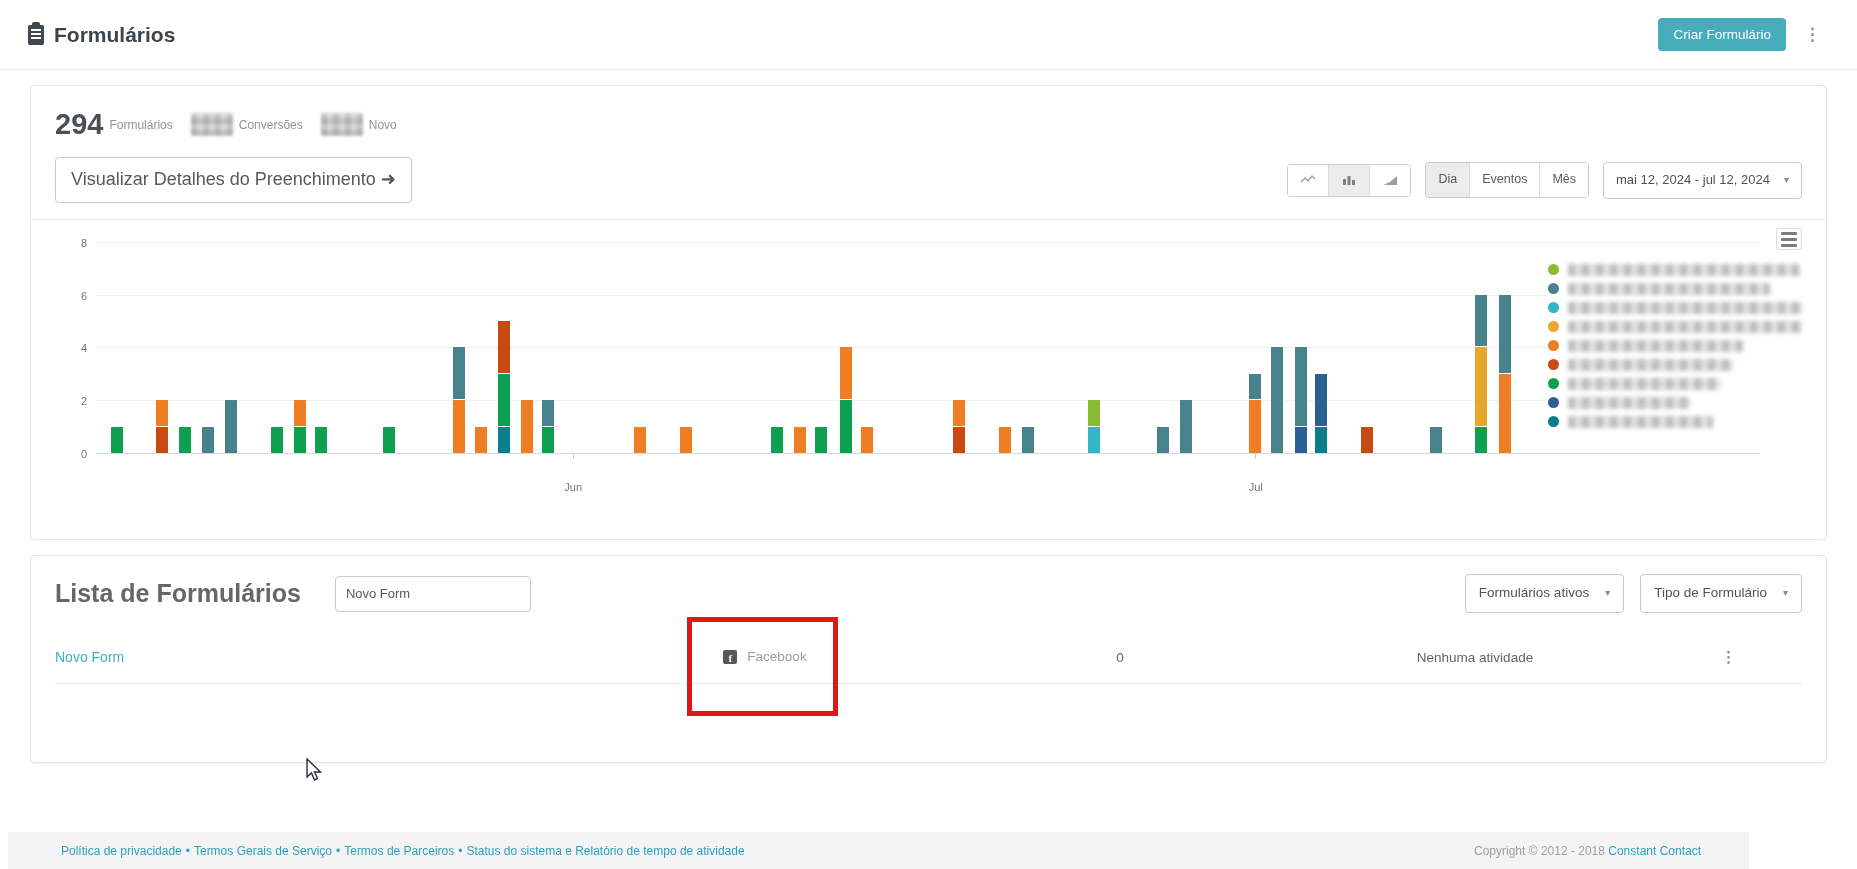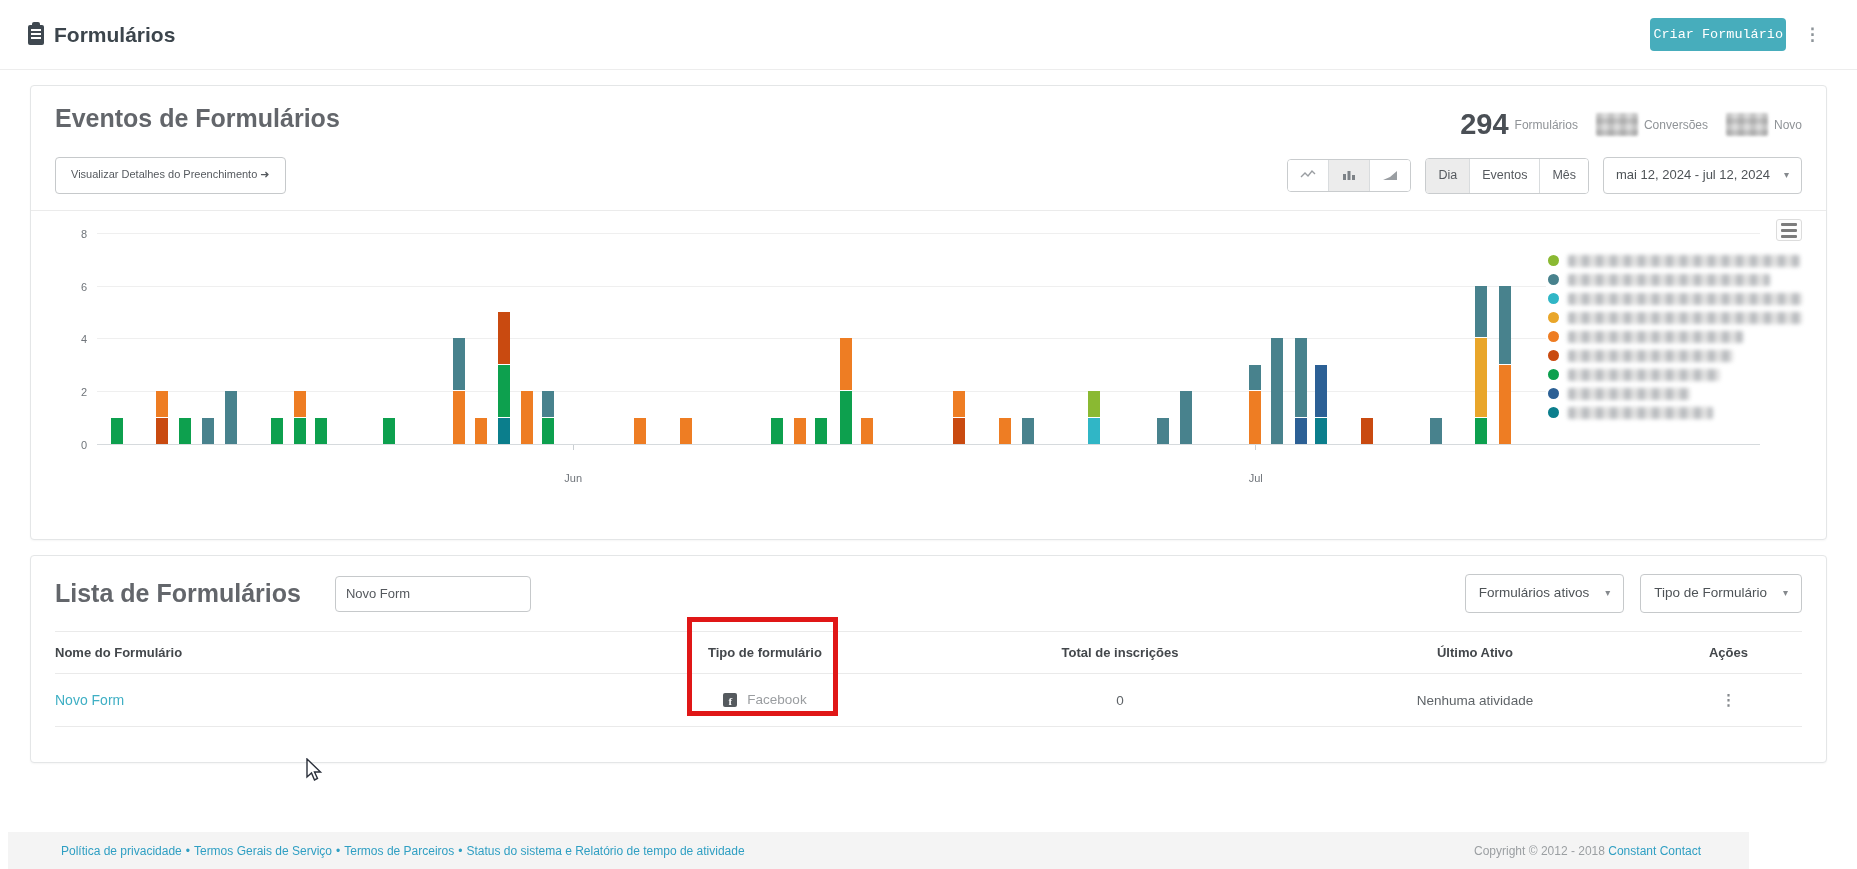--- a/index.html
+++ b/index.html
@@ -10,21 +10,21 @@
   .app-header { height:70px; display:flex; align-items:center; justify-content:space-between;
     padding:0 30px 0 28px; border-bottom:1px solid #ededed; background:#fff; }
   .app-header .left { display:flex; align-items:center; gap:10px; }
   .app-title { font-size:21px; font-weight:bold; color:#3c454c; }
   .clipboard { width:16px; height:20px; background:#3f4850; border-radius:2px; position:relative; }
   .clipboard:before { content:""; position:absolute; top:-3px; left:4px; width:8px; height:5px;
     background:#3f4850; border-radius:2px; }
   .clipboard:after { content:""; position:absolute; top:4px; left:3px; width:10px; height:2px;
     background:#fff; box-shadow:0 4px 0 #fff, 0 8px 0 #fff; }
   .create-btn { background:#47adbc; color:#fff; border:none; border-radius:4px;
-    font-size:13.5px; padding:9px 3px; cursor:pointer; font-family:Liberation Mono, monospace; }
+    font-size:13.5px; padding:9px 15px; cursor:pointer; font-family:Liberation Sans, sans-serif; }
   .kebab { color:#8d9499; font-size:17px; font-weight:bold; letter-spacing:0; line-height:1;
     padding:4px 6px; cursor:pointer; }
   .hdr-right { display:flex; align-items:center; gap:12px; }
 
   
   .card { margin:15px 30px 0 30px; background:#fff; border:1px solid #e4e6e7; border-radius:4px;
     box-shadow:0 1px 2px rgba(0,0,0,0.04); position:relative; }
   .card-inner { padding:18px 24px; }
 
   
@@ -34,21 +34,21 @@
   .stat { display:flex; align-items:center; gap:6px; }
   .stat .num { font-size:29px; font-weight:bold; color:#4a4f55; }
   .stat .lbl { font-size:12px; color:#8f9397; }
   .redacted-blob { display:inline-block; width:42px; height:23px; border-radius:2px;
     background:repeating-linear-gradient(90deg,#c9c9c9 0 6px,#e3e3e3 6px 12px),
                repeating-linear-gradient(0deg,#cfcfcf 0 6px,#eee 6px 12px);
     background-blend-mode:multiply; filter:blur(1.5px); opacity:.85; }
 
   .ctrl-row { display:flex; justify-content:space-between; align-items:center; margin-top:16px; }
   .outline-btn { background:#fff; border:1px solid #c6c9cb; border-radius:4px; color:#55595e;
-    font-size:11px; padding:10px 15px 12px; cursor:pointer; font-family:inherit; }
+    font-size:18px; padding:10px 15px 12px; cursor:pointer; font-family:inherit; }
   .ctrls { display:flex; align-items:center; gap:14px; }
   .seg-group { display:flex; border:1px solid #c9ccce; border-radius:4px; overflow:hidden; background:#fff; }
   .seg { padding:9px 12px 11px; font-size:12.5px; color:#55595e; cursor:pointer; background:#fff;
     display:flex; align-items:center; }
   .seg + .seg { border-left:1px solid #d9dcde; }
   .seg.sel { background:#ececec; }
   .date-select { display:flex; align-items:center; gap:14px; border:1px solid #c9ccce; border-radius:4px;
     background:#fff; padding:9px 12px 11px; font-size:13px; color:#4e5357; cursor:pointer; }
   .caret { font-size:10px; color:#85898d; }
   .ev-divider { border:none; border-top:1px solid #ebebeb; margin:16px -24px 0; }
@@ -122,21 +122,20 @@
   </div>
   <div class="hdr-right">
     <button class="create-btn">Criar Formulário</button>
     <span class="kebab">⋮</span>
   </div>
 </div>
 
 <div class="card" style="height:455px;">
   <div class="card-inner">
     <div class="ev-top">
-      <h2 class="sec-title">Eventos de Formulários</h2>
       <div class="stats" id="stats">
           <div class="stat">
             <span class="num">294</span>
             <span class="lbl">Formulários</span>
           </div>
           <div class="stat">
             <span class="redacted-blob"></span>
             <span class="lbl">Conversões</span>
           </div>
           <div class="stat">
@@ -379,27 +378,20 @@
           <span class="caret">▾</span>
         </button>
         <button class="dd-btn">
           <span>Tipo de Formulário</span>
           <span class="caret">▾</span>
         </button>
       </div>
     </div>
 
     <div class="table-wrap">
-      <div class="trow thead" id="table-head">
-          <div>Nome do Formulário</div>
-          <div class="tc">Tipo de formulário</div>
-          <div class="tc">Total de inscrições</div>
-          <div class="tc">Último Ativo</div>
-          <div class="tc">Ações</div>
-        </div>
       <div id="table-body">
           <div class="trow tbody-row">
             <div><a class="tr-name">Novo Form</a></div>
             <div class="tc"><span class="type-cell">
                 <span class="fb-icon">f</span>
                 <span>Facebook</span>
               </span></div>
             <div class="tc">0</div>
             <div class="tc">Nenhuma atividade</div>
             <div class="tc"><span class="row-kebab">⋮</span></div>

